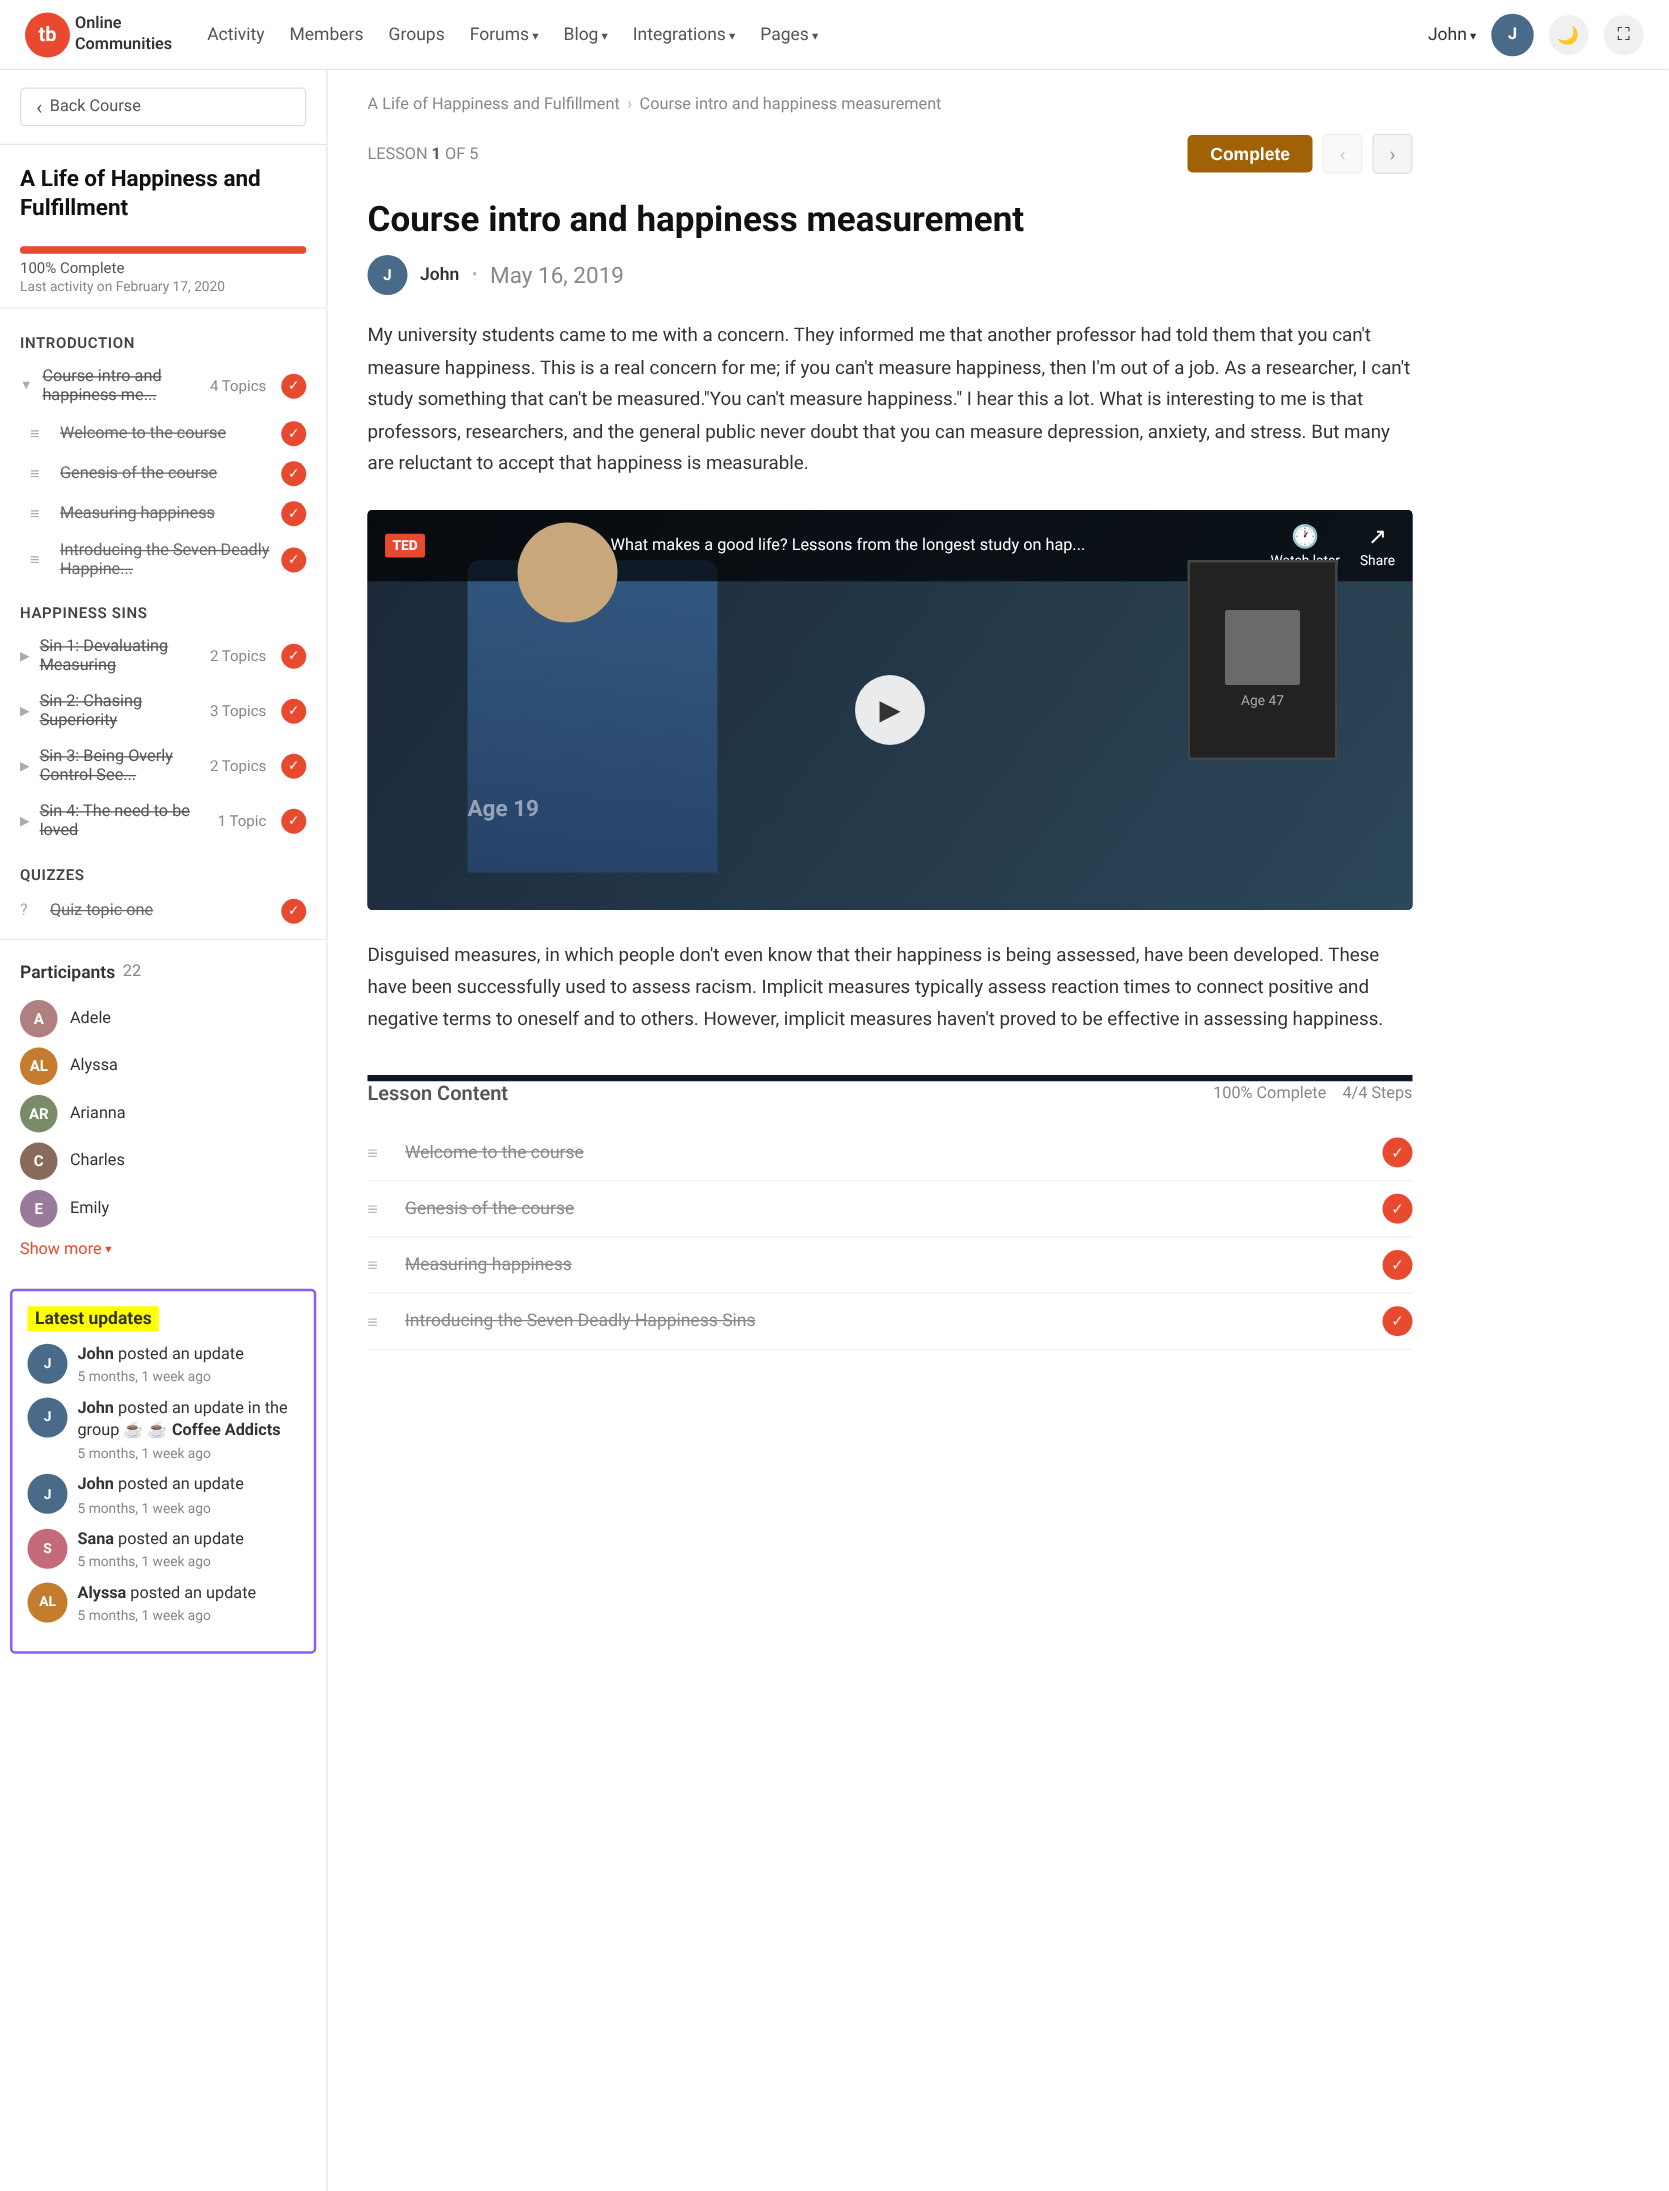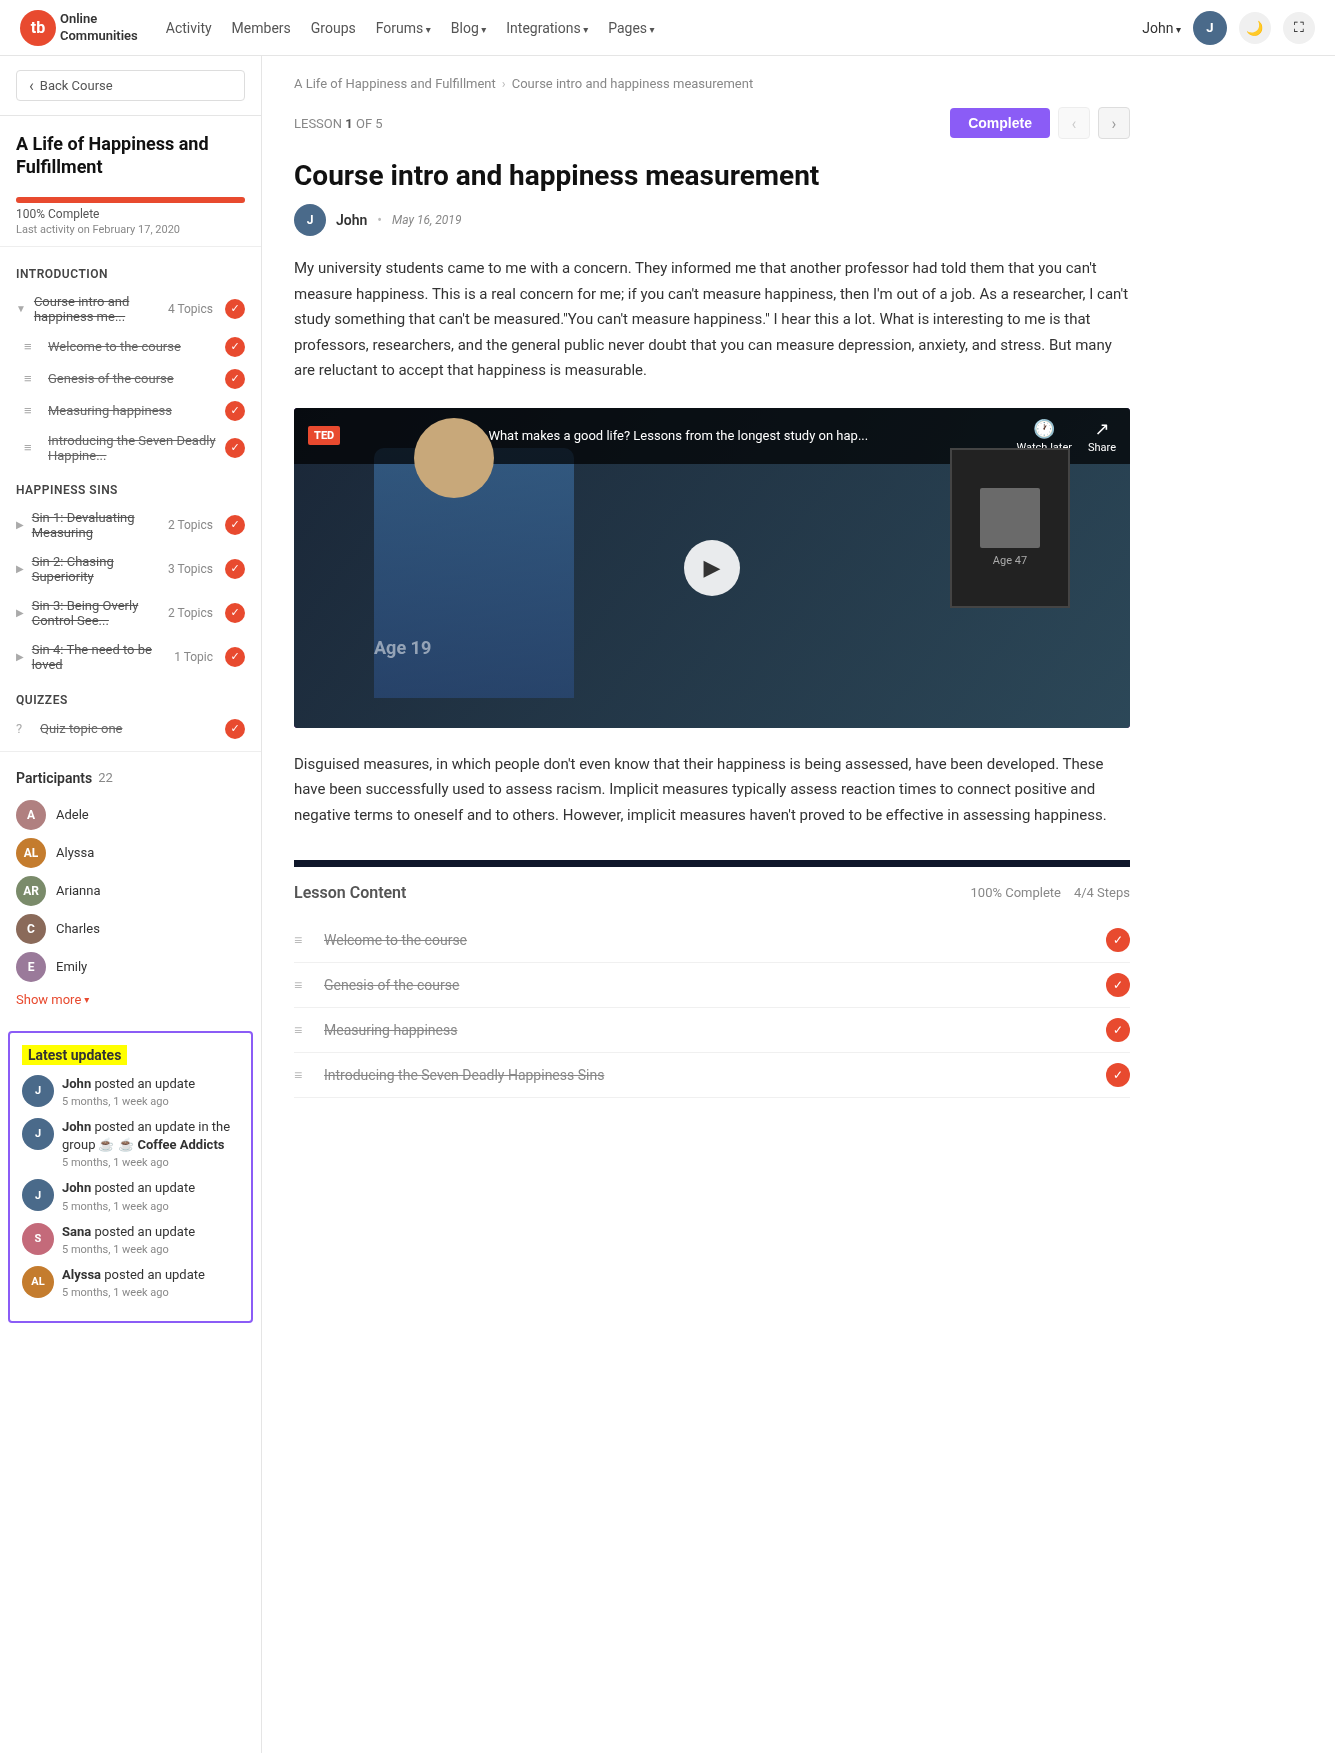--- a/index.html
+++ b/index.html
@@ -77,47 +77,47 @@
     
     .main-content { flex: 1; padding: 20px 32px; max-width: 900px; }
     .breadcrumb { font-size: 13px; color: #888; margin-bottom: 16px; display: flex; align-items: center; gap: 6px; }
     .breadcrumb a { color: #888; text-decoration: none; }
     .breadcrumb .sep { color: #bbb; }
 
     .lesson-header { display: flex; align-items: center; justify-content: space-between; margin-bottom: 20px; }
     .lesson-label { font-size: 13px; color: #888; }
     .lesson-label strong { color: #555; }
     .lesson-nav { display: flex; align-items: center; gap: 8px; }
-    .complete-btn { background: #8b5cf6; color: #fff; border: none; border-radius: 4px; padding: 7px 18px; font-size: 14px; font-weight: 600; cursor: pointer; }
+    .complete-btn { background: #a16207; color: #fff; border: none; border-radius: 4px; padding: 7px 18px; font-size: 14px; font-weight: 600; cursor: pointer; }
     .nav-arrow { width: 32px; height: 32px; border: 1px solid #ddd; background: #f5f5f5; border-radius: 4px; display: flex; align-items: center; justify-content: center; cursor: pointer; color: #999; font-size: 16px; }
     .nav-arrow.disabled { opacity: 0.5; cursor: default; }
 
     .course-title { font-size: 28px; font-weight: 700; color: #111; margin-bottom: 12px; }
     .author-row { display: flex; align-items: center; gap: 10px; margin-bottom: 20px; }
     .author-avatar { width: 32px; height: 32px; border-radius: 50%; background: #8B7355; }
     .author-name { font-size: 14px; font-weight: 600; color: #333; }
-    .author-date { font-size: 12px; color: #888; font-style: italic; }
+    .author-date { font-size: 18px; color: #888; }
     .dot { color: #bbb; }
 
     .article-body { font-size: 15px; line-height: 1.7; color: #333; margin-bottom: 24px; }
 
     
     .video-container { background: #111; border-radius: 4px; overflow: hidden; position: relative; margin-bottom: 24px; }
     .video-top-bar { background: rgba(0,0,0,0.7); display: flex; align-items: center; padding: 10px 14px; gap: 10px; position: absolute; top: 0; left: 0; right: 0; z-index: 2; }
     .ted-badge { background: #e84a2f; color: #fff; font-size: 11px; font-weight: 800; padding: 3px 6px; border-radius: 2px; }
     .video-title { color: #fff; font-size: 13px; flex: 1; }
     .video-actions { display: flex; align-items: center; gap: 16px; }
     .video-action { display: flex; flex-direction: column; align-items: center; gap: 2px; cursor: pointer; color: #fff; font-size: 11px; }
     .video-action-icon { font-size: 18px; }
     .video-thumb { width: 100%; height: 300px; background: linear-gradient(135deg, #1a1a2e 0%, #16213e 40%, #0f3460 100%); display: flex; align-items: center; justify-content: center; position: relative; }
     .play-btn { width: 56px; height: 56px; background: rgba(255,255,255,0.9); border-radius: 50%; display: flex; align-items: center; justify-content: center; font-size: 22px; color: #333; cursor: pointer; z-index: 3; }
 
     
     .lesson-content-section { margin-top: 32px; }
-    .lesson-content-header { display: flex; align-items: center; justify-content: space-between; margin-bottom: 16px; border-top: 7px solid #0f172a; padding-top: 16px; margin-top: 12px; }
+    .lesson-content-header { display: flex; align-items: center; justify-content: space-between; margin-bottom: 16px; border-top: 5px solid #0f172a; padding-top: 0; margin-top: 12px; }
     .lesson-content-title { font-size: 16px; font-weight: 600; color: #555; }
     .lesson-content-meta { font-size: 13px; color: #888; }
     .lesson-step { display: flex; align-items: center; padding: 10px 0; border-bottom: 1px solid #f0f0f0; gap: 12px; }
     .step-icon { color: #bbb; font-size: 14px; min-width: 18px; }
     .step-text { flex: 1; font-size: 14px; color: #888; text-decoration: line-through; }
     .step-check { width: 24px; height: 24px; border-radius: 50%; background: #e84a2f; display: flex; align-items: center; justify-content: center; color: #fff; font-size: 12px; }
 
     
     .av-adele { background: #b08080; }
     .av-alyssa { background: #c47c2e; }

